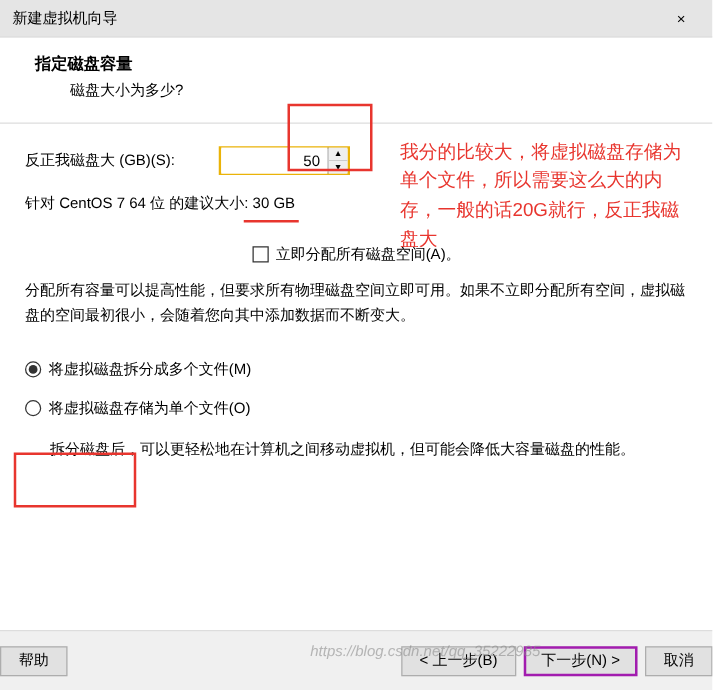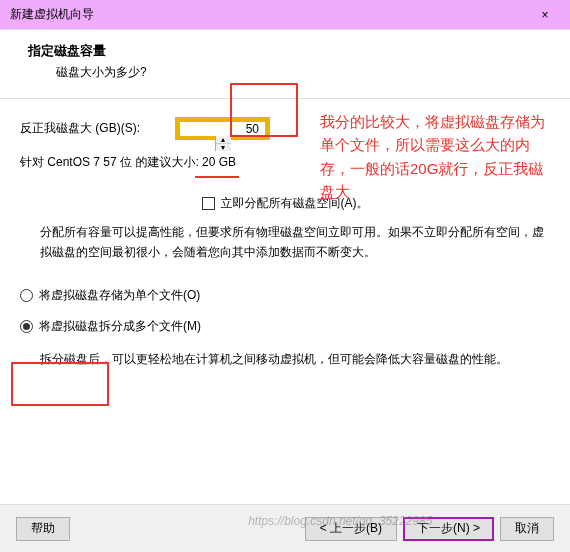--- a/index.html
+++ b/index.html
@@ -12,46 +12,45 @@
       position: relative;
       overflow: hidden;
     }
     .titlebar {
       height: 30px;
       display: flex;
       align-items: center;
       justify-content: space-between;
       padding: 0 10px;
       border-bottom: 1px solid #ddd;
-      background: #f0abfc;
+      background: #e5e5e5;
     }
     .titlebar .title { font-size: 12px; }
     .close-btn {
       width: 30px; height: 20px;
       display: flex; align-items: center; justify-content: center;
       cursor: pointer;
     }
     .header-section {
       padding: 12px 28px 17px 28px;
       border-bottom: 1px solid #ddd;
     }
     .header-title { font-weight: bold; font-size: 13px; margin-bottom: 4px; }
     .header-subtitle { margin-left: 28px; font-size: 12px; }
     .content { padding: 18px 20px; position: relative; }
     .row-size {
       display: flex; align-items: center; margin-bottom: 14px;
     }
     .row-size .lbl { width: 155px; }
     .spinner-wrap {
       display: flex; align-items: center;
-      border: 5px solid #eab308;
+      border: 2px solid #eab308;
       height: 23px;
       background: #fff;
       position: relative;
-      flex-direction: column;
     }
     .spinner-wrap input {
       width: 85px; height: 21px; border: none; text-align: right;
       padding-right: 6px; font-size: 12px; outline: none;
       font-family: inherit;
     }
     .spinner-btns {
       display: flex; flex-direction: column; width: 16px; height: 21px;
       border-left: 1px solid #aaa;
     }
@@ -70,21 +69,21 @@
     }
     .recommend { margin-bottom: 24px; }
     .checkbox-row {
       display: flex; align-items: center; margin-bottom: 10px; justify-content: center;
     }
     .checkbox {
       width: 13px; height: 13px; border: 1px solid #333;
       margin-right: 6px; background: #fff;
     }
     .desc {
-      margin-left: 20px; line-height: 1.7; margin-bottom: 24px;
+      line-height: 1.7; margin-bottom: 24px;
     }
     .radio-row {
       display: flex; align-items: center; margin-bottom: 14px;
     }
     .radio {
       width: 13px; height: 13px; border: 1px solid #333;
       border-radius: 50%; margin-right: 6px;
       display: flex; align-items: center; justify-content: center;
       background: #fff;
     }
@@ -110,21 +109,21 @@
       font-size: 15px;
       line-height: 1.55;
       pointer-events: none;
     }
     .button-bar {
       position: absolute;
       bottom: 0; left: 0; right: 0;
       height: 48px;
       border-top: 1px solid #ddd;
       display: flex; align-items: center;
-      padding: 0 16px;
+      padding: 0 0;
       background: #f0f0f0;
     }
     .btn {
       height: 24px;
       padding: 0 14px;
       background: #e1e1e1;
       border: 1px solid #adadad;
       font-size: 12px;
       font-family: inherit;
       cursor: pointer;
@@ -172,36 +171,36 @@
     <div class="spinner-wrap">
       <input type="text" value="50" style="">
       <div class="spinner-btns">
         <div>▲</div>
         <div>▼</div>
       </div>
     </div>
     <div class="highlight-box-spinner"></div>
   </div>
 
-  <div class="recommend">针对 CentOS 7 57 位 的建议大小: 20 GB</div>
+  <div class="recommend">针对 CentOS 7 64 位 的建议大小: 30 GB</div>
 
   <div class="checkbox-row">
     <div class="checkbox"></div>
     <span>立即分配所有磁盘空间(A)。</span>
   </div>
   <div class="desc">分配所有容量可以提高性能，但要求所有物理磁盘空间立即可用。如果不立即分配所有空间，虚拟磁盘的空间最初很小，会随着您向其中添加数据而不断变大。</div>
 
   <div class="radio-row">
+    <div class="radio selected"></div>
+    <span>将虚拟磁盘拆分成多个文件(M)</span>
+  </div>
+
+  <div class="radio-row">
     <div class="radio"></div>
     <span>将虚拟磁盘存储为单个文件(O)</span>
-  </div>
-
-  <div class="radio-row">
-    <div class="radio selected"></div>
-    <span>将虚拟磁盘拆分成多个文件(M)</span>
   </div>
   <div class="radio-desc">拆分磁盘后，可以更轻松地在计算机之间移动虚拟机，但可能会降低大容量磁盘的性能。</div>
 
 </div>
 
 <div class="highlight-box-radio"></div>
 <div class="strike"></div>
 
 <div class="annotation">我分的比较大，将虚拟磁盘存储为单个文件，所以需要这么大的内存，一般的话20G就行，反正我磁盘大</div>
 

